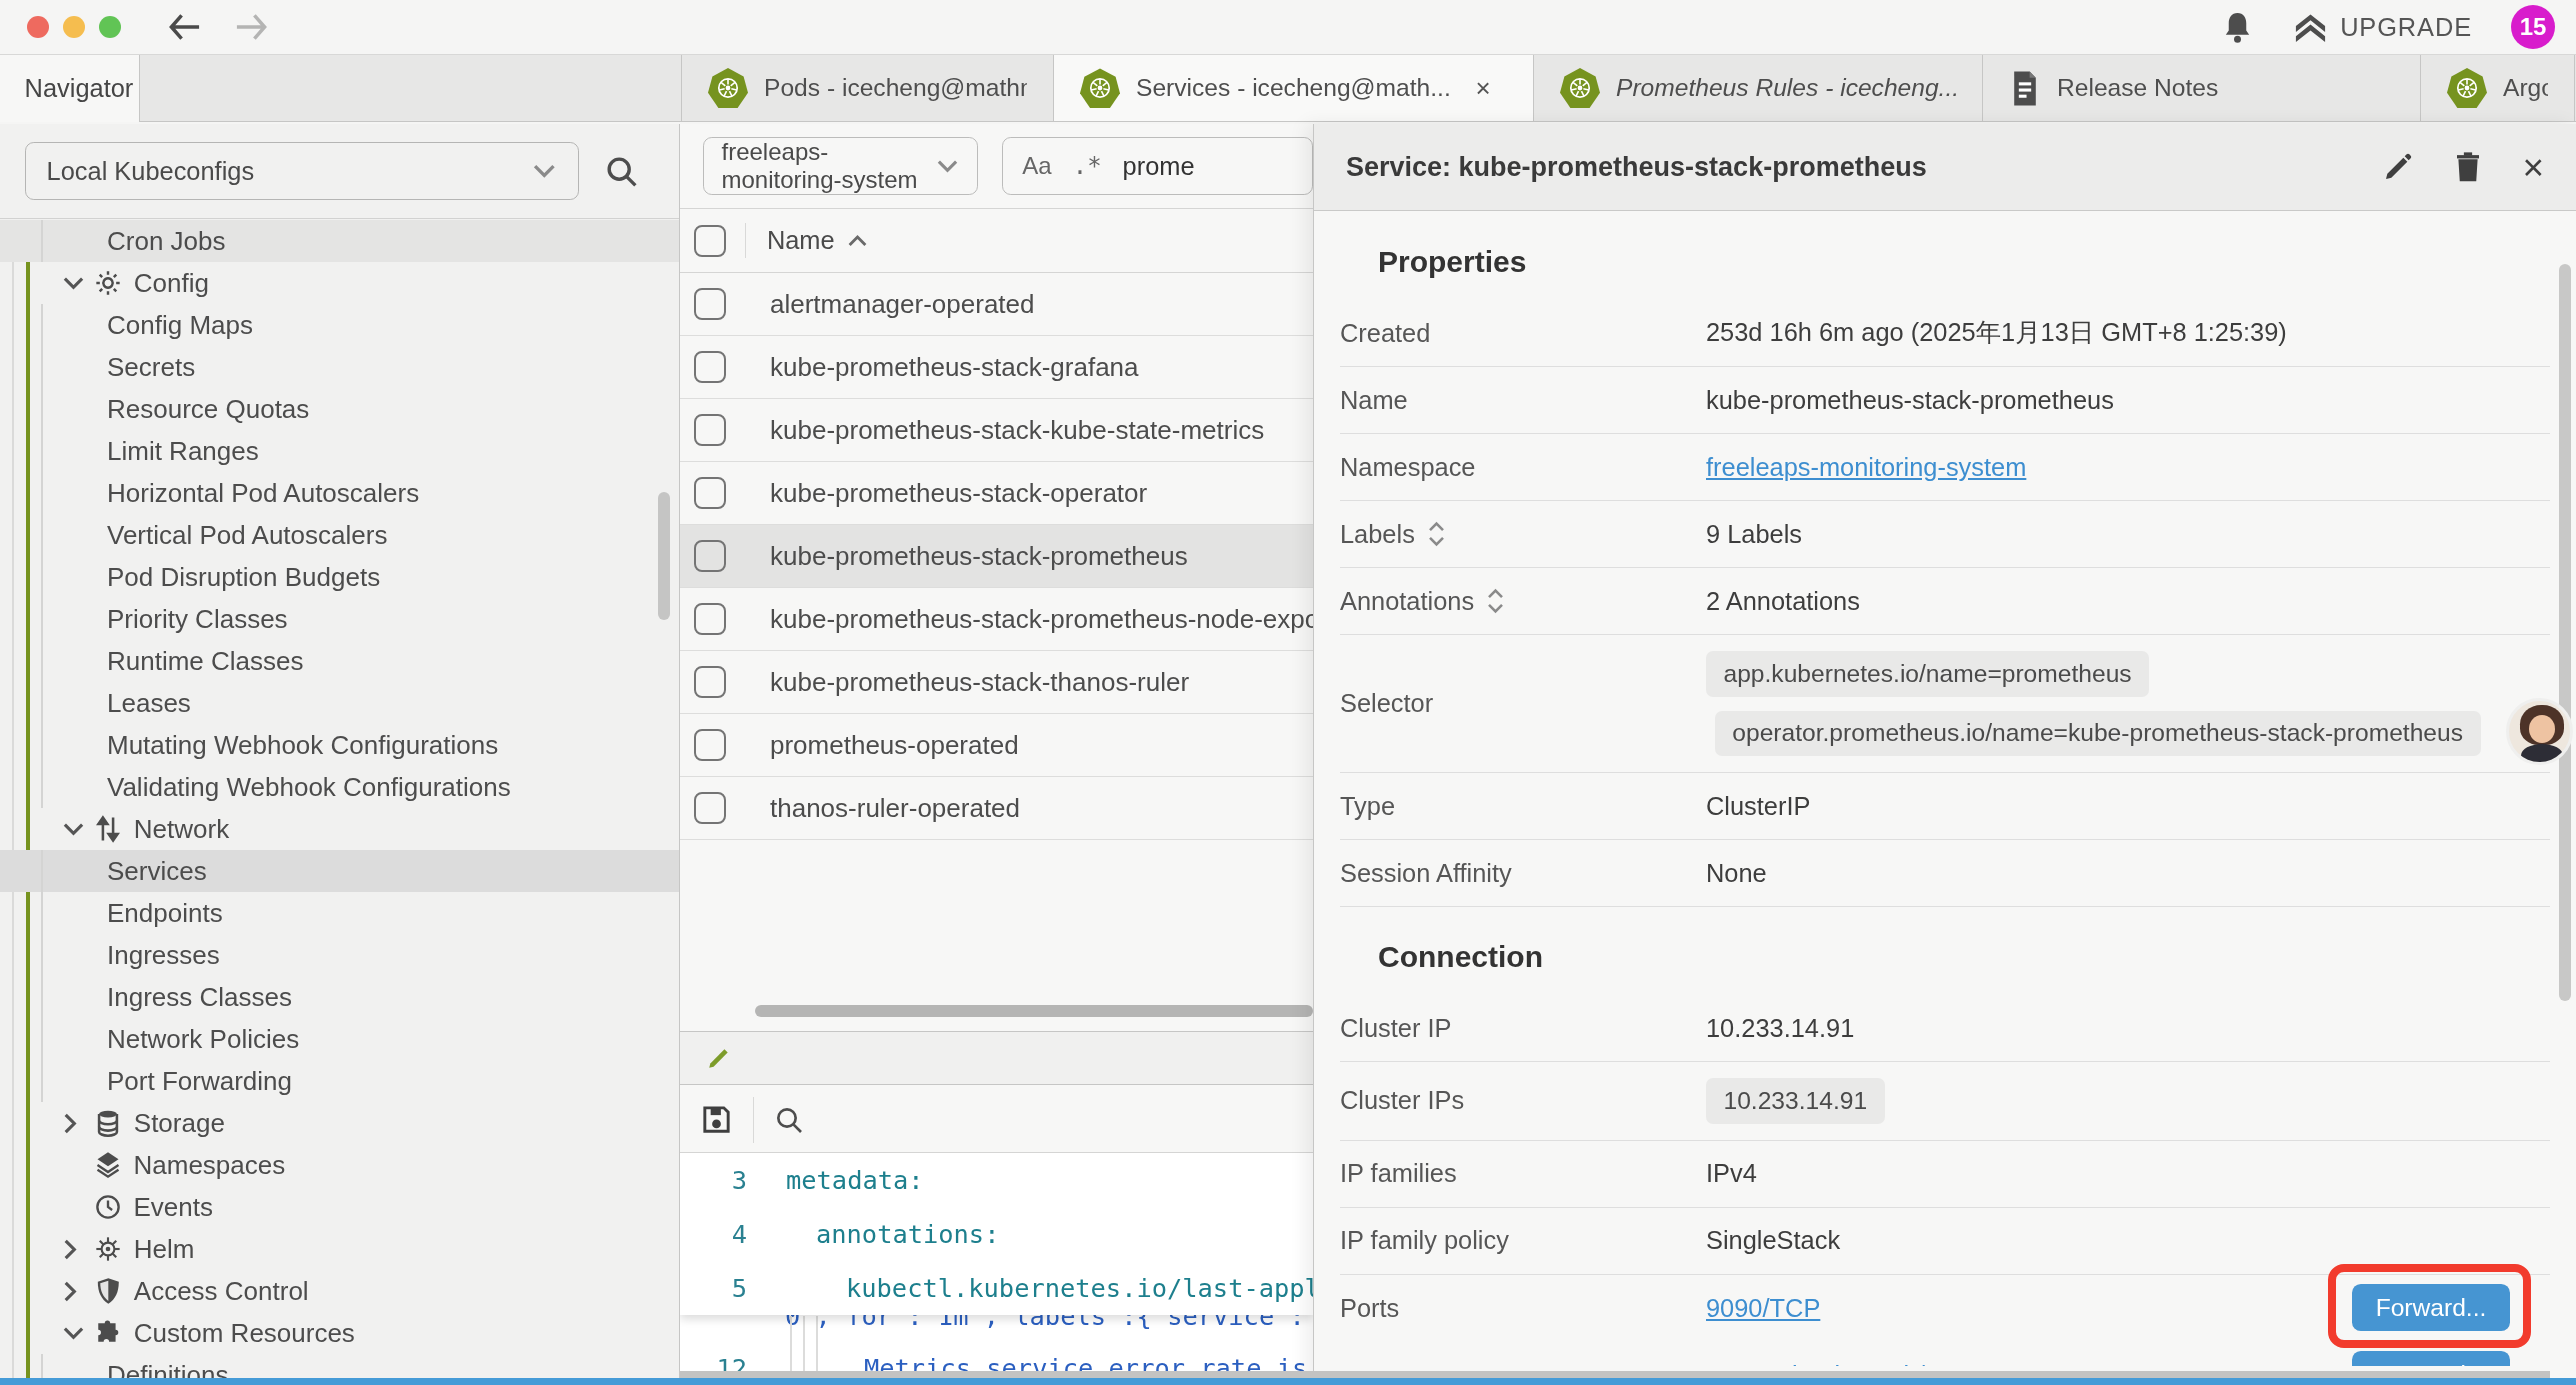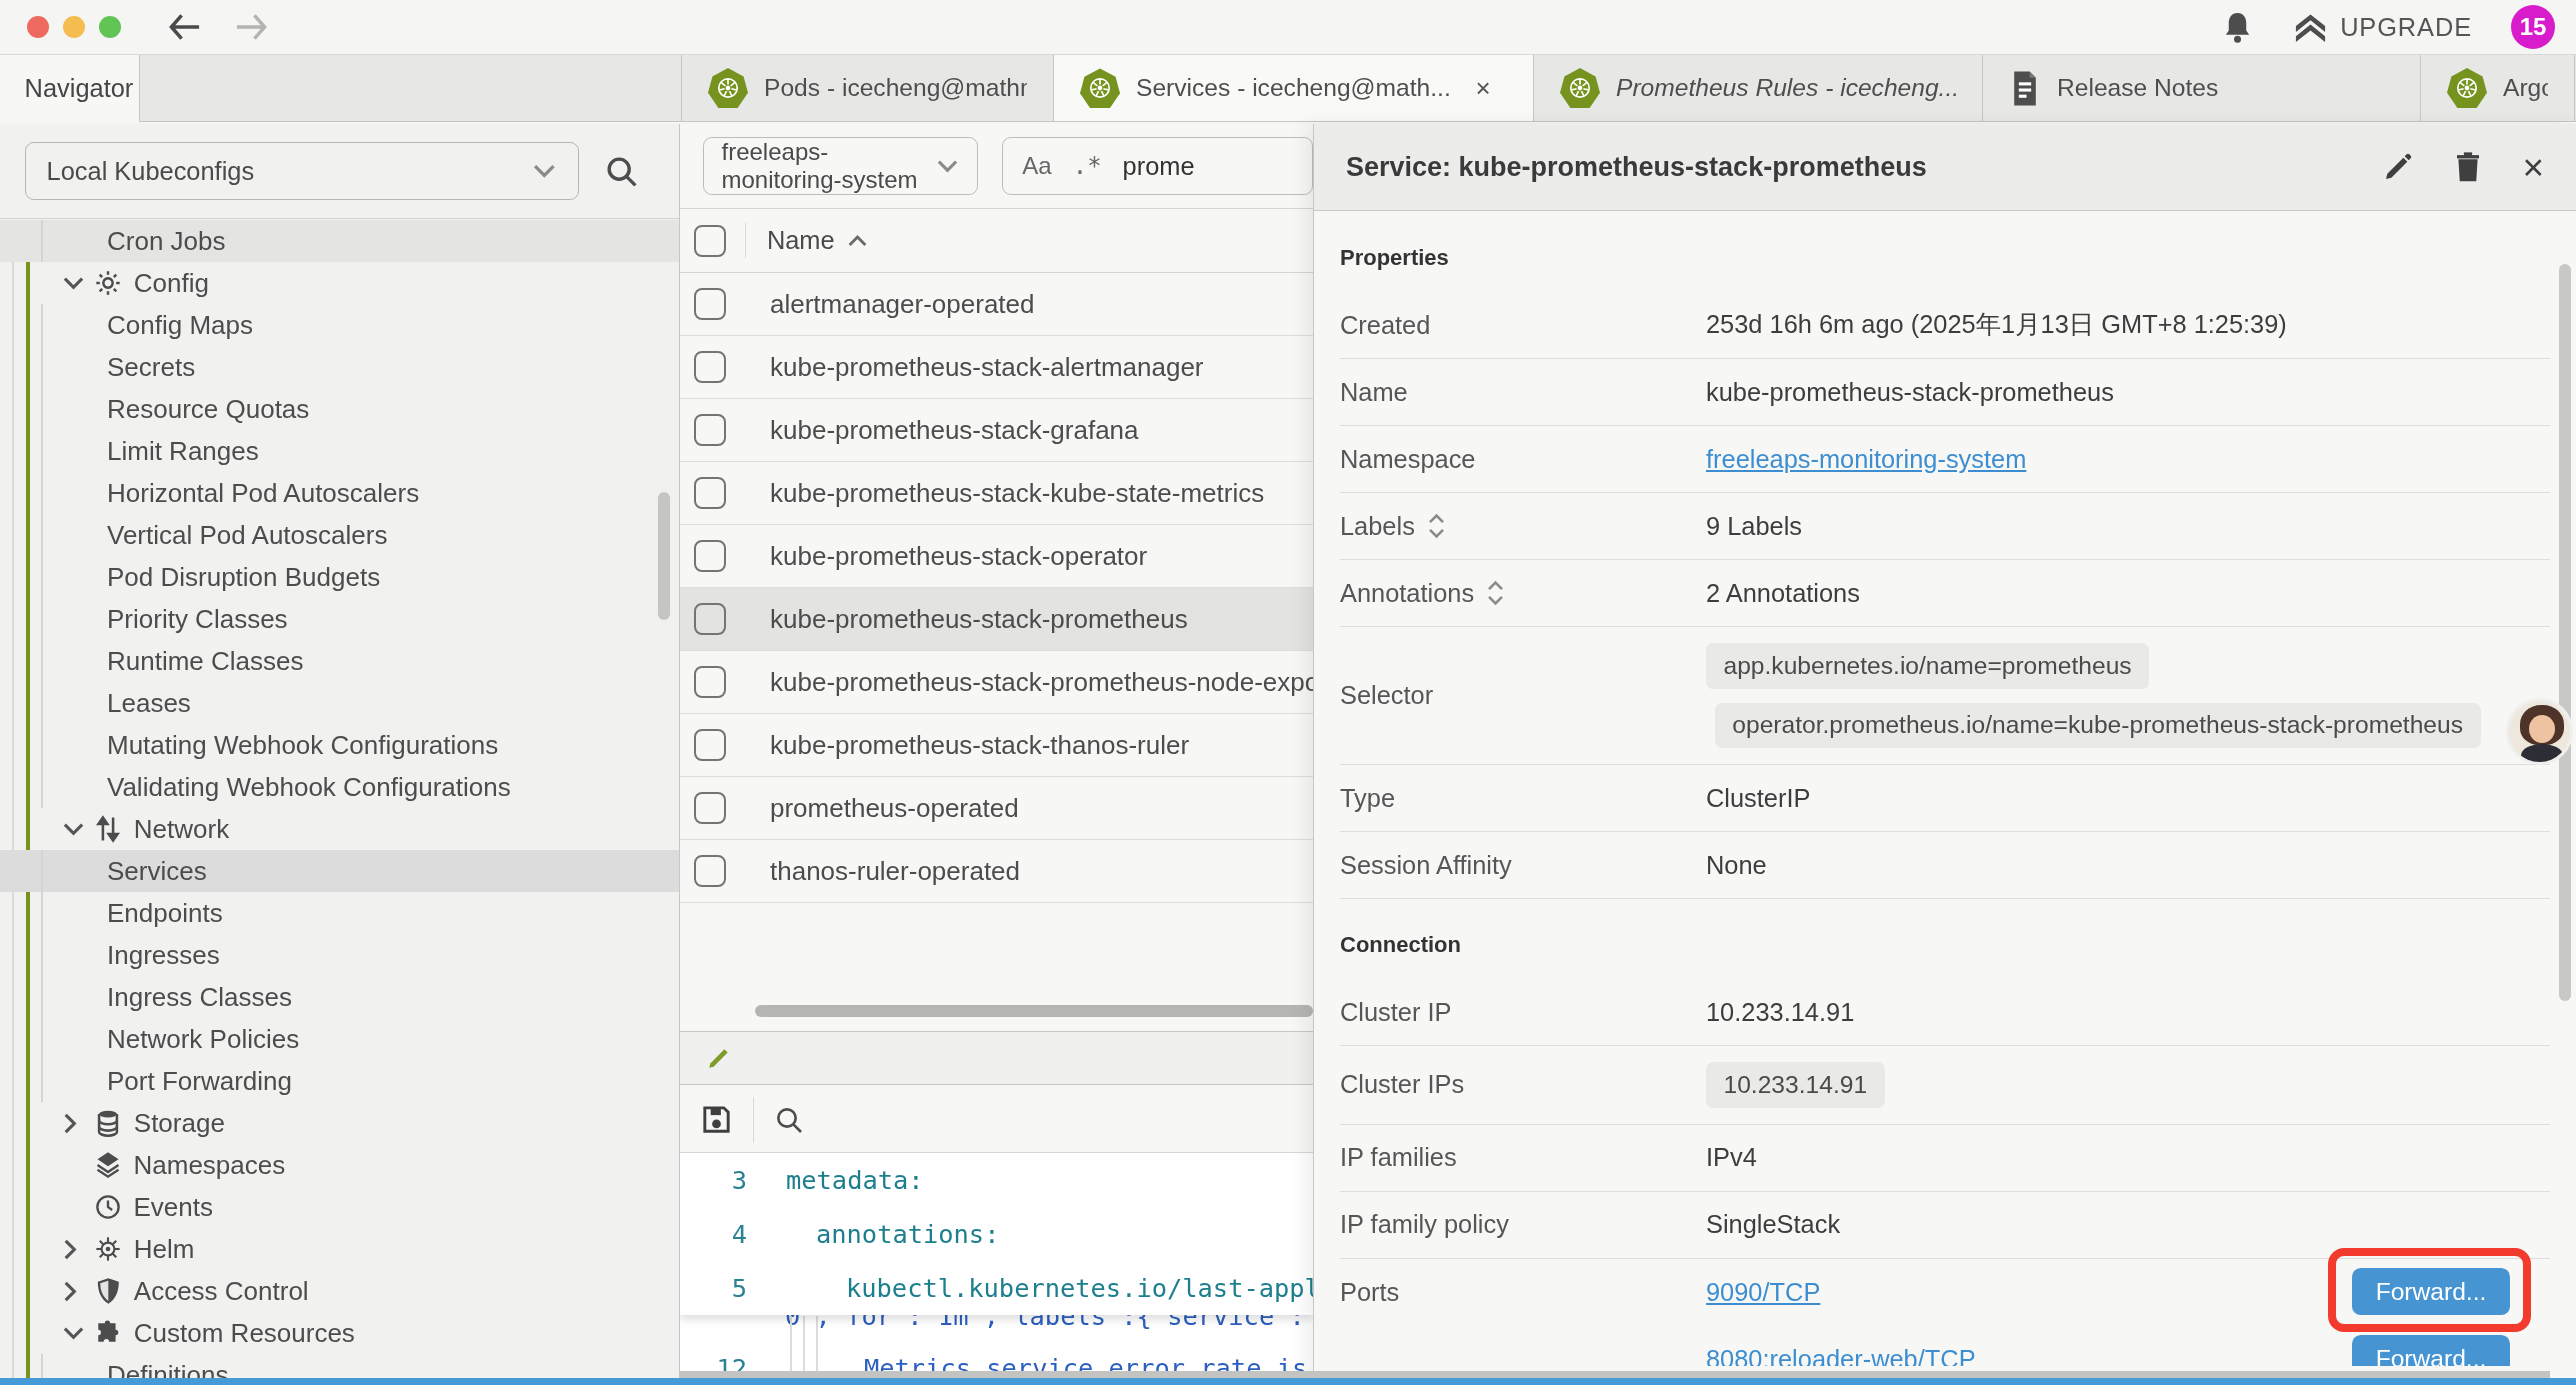--- a/index.html
+++ b/index.html
@@ -84,21 +84,21 @@
   .yclip{height:26px;overflow:hidden;position:relative;}
   .yclip .inner{position:absolute;top:-26px;left:105px;color:var(--code-blue);white-space:pre;height:54px;display:flex;align-items:center;}
   .yguides{position:absolute;left:0;top:163px;bottom:0;z-index:1;}
   .yguides i{position:absolute;top:0;bottom:0;width:1.8px;background:#dcdcdb;}
   
   .detail{position:absolute;top:0;left:1313px;right:0;bottom:0;background:var(--panel2);border-left:0.9px solid var(--strip-border);box-shadow:-7px 0 17.5px rgba(0,0,0,.07);z-index:5;}
   .detail-header{height:87px;background:#ececeb;border-bottom:0.9px solid #c9c9c8;display:flex;align-items:center;padding:0 32px;}
   .detail-header .title{font-size:27px;font-weight:bold;color:#3a3a3a;flex:1;}
   .detail-header .hicons{display:flex;align-items:center;gap:39px;color:#3f3f3f;}
   .detail-body{position:absolute;top:88px;left:0;right:0;bottom:19px;overflow:hidden;padding:0 26px;}
-  .sect-head{font-size:22px;font-weight:bold;color:#333;padding:33px 0 21px 0;}
+  .sect-head{font-size:30px;font-weight:bold;color:#333;padding:33px 0 21px 0;margin-left:38px;}
   .drow{display:flex;border-bottom:0.9px solid #dedede;min-height:67px;align-items:center;position:relative;}
   .drow:last-child{border-bottom:none;}
   .drow .dlabel{width:366px;flex:none;font-size:25.4px;color:#565656;display:flex;align-items:center;gap:12.3px;align-self:center;}
   .drow .dvalue{font-size:25.4px;color:#3d3d3d;flex:1;}
   .dvalue a{color:var(--link);text-decoration:underline;}
   .badge{display:inline-block;background:var(--badge-bg);border-radius:7px;padding:8.8px 17.5px;font-size:24.6px;color:#4a4a4a;text-align:center;}
   .badges{display:flex;flex-direction:column;gap:14px;padding:16px 0;}
   .portlines{flex:1;}
   .portline{height:67px;display:flex;align-items:center;position:relative;}
   .portline a{color:var(--link);text-decoration:underline;font-size:25.4px;}
@@ -503,24 +503,20 @@
         </span>
       </span>
     </div>
     <div class="svc-rows" id="svc-rows">
         <div class="row">
           <span class="cb"></span>
           <span class="label">alertmanager-operated</span>
         </div>
         <div class="row">
           <span class="cb"></span>
-          <span class="label">kube-prometheus-stack-alertmanager</span>
-        </div>
-        <div class="row">
-          <span class="cb"></span>
           <span class="label">kube-prometheus-stack-grafana</span>
         </div>
         <div class="row">
           <span class="cb"></span>
           <span class="label">kube-prometheus-stack-kube-state-metrics</span>
         </div>
         <div class="row">
           <span class="cb"></span>
           <span class="label">kube-prometheus-stack-operator</span>
         </div>

